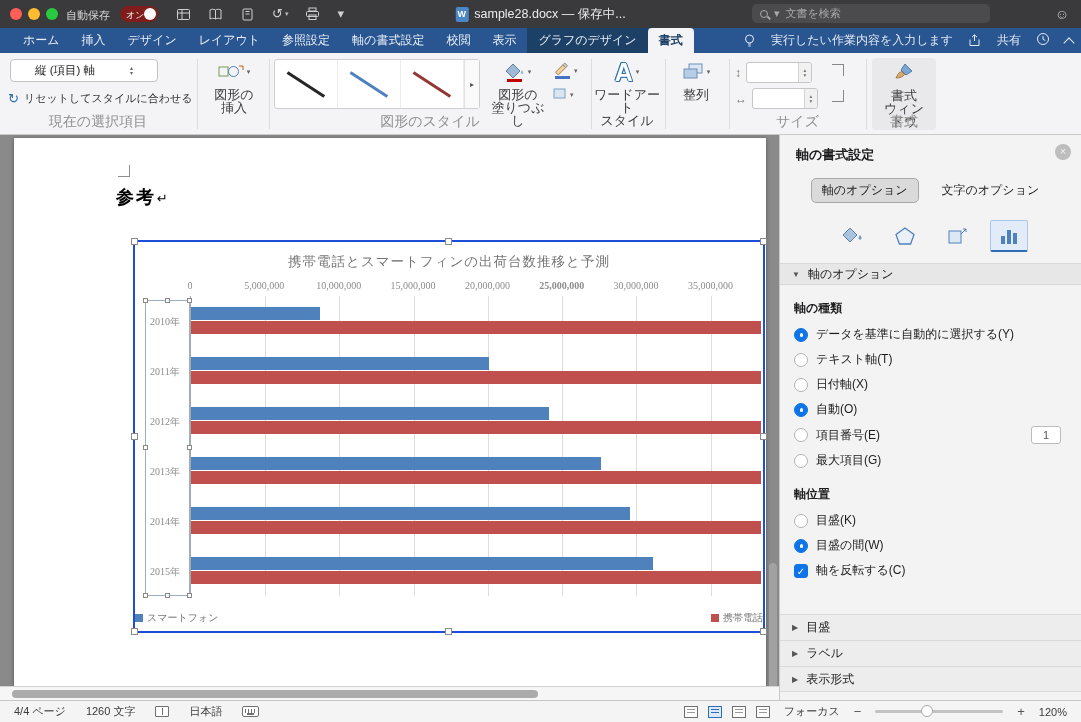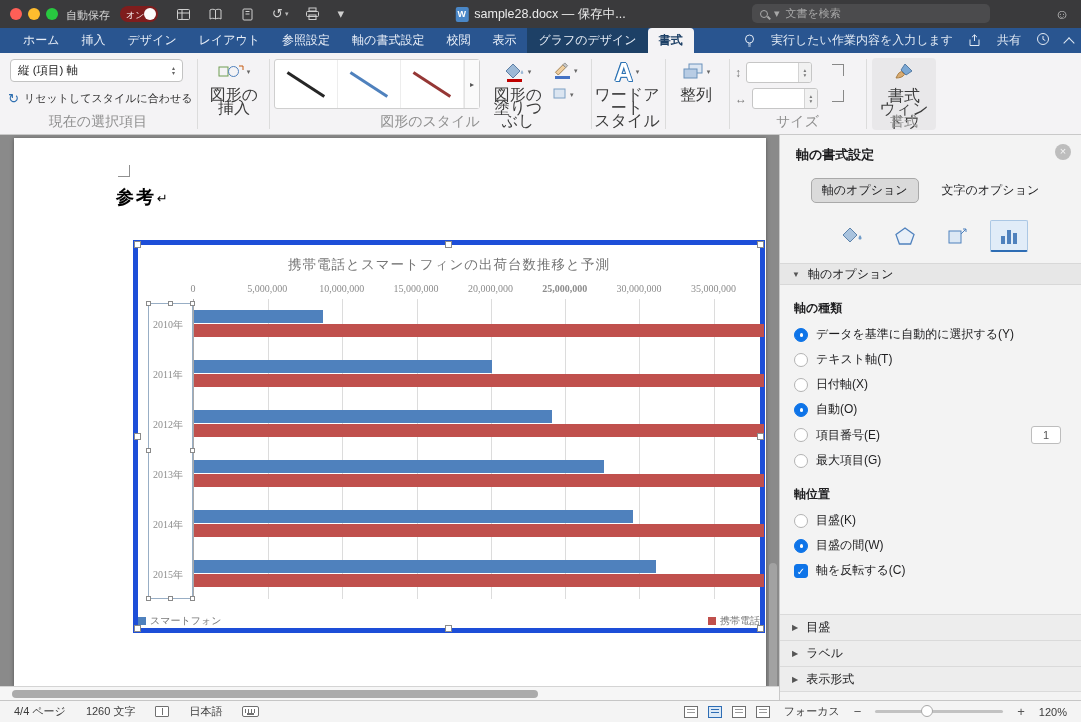--- a/index.html
+++ b/index.html
@@ -30,29 +30,29 @@
 .tab.ctx{background:#1d4066}
 .tab.active{background:#f4f3f5;color:#1d4066;font-weight:bold;border-radius:4px 4px 0 0}
 .tabright{position:absolute;right:8px;top:0;height:25px;display:flex;align-items:center;gap:15px;color:#e2eaf4;font-size:12px}
 .iconlabel{display:flex;align-items:center;gap:16px;white-space:nowrap}
 .chevup{width:8px;height:8px;border-left:1.5px solid #e2eaf4;border-top:1.5px solid #e2eaf4;transform:rotate(45deg);margin-top:4px}
 
 
 .ribbon{position:absolute;top:53px;left:0;right:0;height:82px;background:#f4f3f5;border-bottom:1px solid #c9c9c9;z-index:8;font-size:11px;color:#3c3c3c}
 .vsep{position:absolute;top:6px;height:70px;width:1px;background:#dcdcdc}
 .grp-label{position:absolute;bottom:3px;font-size:14px;color:#8f8f8f;text-align:center}
-.combo{position:absolute;left:10px;top:6px;width:173px;height:23px;background:#fff;border:1px solid #c3c3c3;border-radius:4px;display:flex;align-items:center;padding:0 7px;font-size:11.5px;color:#222}
+.combo{position:absolute;left:10px;top:6px;width:148px;height:23px;background:#fff;border:1px solid #c3c3c3;border-radius:4px;display:flex;align-items:center;padding:0 24px;font-size:11.5px;color:#222}
 .combo .arrows{margin-left:auto;display:flex;flex-direction:column;font-size:6px;line-height:5px;color:#666}
 .resetbtn{position:absolute;left:8px;top:38px;display:flex;align-items:center;gap:5px;font-size:11px;color:#333}
 .reseticon{color:#2f6fb0;font-size:13px}
 .bigbtn{position:absolute;top:5px;display:flex;flex-direction:column;align-items:center}
 .bb-ic{height:28px;display:flex;align-items:center;gap:3px}
 .icstack{display:flex;flex-direction:column;align-items:center;gap:1px}
 .dd{font-size:7px;color:#666}
-.bb-label{font-size:16px;line-height:13px;text-align:center;color:#3c3c3c;margin-top:2px}
+.bb-label{font-size:13px;line-height:13px;text-align:center;color:#3c3c3c;margin-top:2px}
 .gallery{position:absolute;left:274px;top:6px;width:206px;height:50px;background:#fff;border:1px solid #cfcfcf;border-radius:3px;display:flex}
 .gcell{flex:1;border-right:1px solid #ededed;position:relative;overflow:hidden}
 .gline{position:absolute;left:9px;top:23px;width:44px;height:2.5px;transform:rotate(33deg);background:#333}
 .gmore{width:15px;display:flex;align-items:center;justify-content:center;font-size:8px;color:#555;background:#fafafa;border-left:1px solid #e3e3e3}
 .smallstack{position:absolute;left:553px;top:9px;display:flex;flex-direction:column;gap:9px}
 .smallbtn{display:flex;align-items:center;gap:3px}
 .colorbar{width:15px;height:3px}
 .spinrow{position:absolute;display:flex;align-items:center;gap:5px}
 .spinfield{width:66px;height:21px;background:#fff;border:1px solid #c6c6c6;border-radius:3px;display:flex;overflow:hidden}
 .spinval{flex:1;font-size:11px;line-height:19px;padding-left:5px;color:#333}
@@ -63,21 +63,21 @@
 .cornerico::after{content:"";position:absolute;left:0;bottom:0;width:11px;height:11px;border-bottom:1.5px solid #888;border-right:1.5px solid #888}
 .wa-a{font-size:25px;font-weight:bold;color:#fff;text-shadow:-1px 0 #2e74b5,1px 0 #2e74b5,0 -1px #2e74b5,0 1px #2e74b5,1px 1px #2e74b5,-1px -1px #2e74b5}
 .fmtbtn{background:#e9e8ea;border-radius:4px;padding:1px 6px 2px}
 
 
 .docarea{position:absolute;top:135px;left:0;width:779px;height:565px;background:#8a8a8a;overflow:hidden}
 .page{position:absolute;left:14px;top:3px;width:752px;height:548px;background:#fff;box-shadow:0 1px 4px rgba(0,0,0,.4)}
 .cmark{position:absolute;left:104px;top:27px;width:12px;height:12px;border-right:1px solid #909090;border-bottom:1px solid #909090}
 .heading{position:absolute;left:102px;top:47px;font-size:18px;font-weight:bold;color:#000000;letter-spacing:2px}
 .pmark{font-size:13px;font-weight:normal;margin-left:1px}
-.chart{position:absolute;left:119px;top:102px;width:632px;height:393px;background:#fff;border:5px solid #1d4ed8;font-family:"Liberation Serif","DejaVu Serif",serif}
+.chart{position:absolute;left:119px;top:102px;width:632px;height:393px;background:#fff;border:2px solid #1d4ed8;font-family:"Liberation Serif","DejaVu Serif",serif}
 .ctitle{position:absolute;top:11px;left:0;right:0;text-align:center;font-size:13.5px;color:#757575;letter-spacing:1px}
 .ticks{position:absolute;left:55px;top:38px;width:574px;height:12px}
 .tick{position:absolute;transform:translateX(-50%);font-size:10px;color:#8c8c8c;white-space:nowrap}
 .plot{position:absolute;left:55px;top:54px;width:574px;height:300px;border-left:1px solid #a9a9a9}
 .gridline{position:absolute;top:0;bottom:0;width:1px;background:#dcdcdc}
 .crow{position:absolute;left:0;width:100%;height:50px}
 .bar{position:absolute;left:0;height:13px}
 .ylabels{position:absolute;left:0;top:54px;width:54px;height:300px}
 .ylab{position:absolute;left:15px;font-size:10px;color:#8c8c8c}
 .axissel{position:absolute;left:10px;top:58px;width:45px;height:296px;border:1px solid #98aec5}

